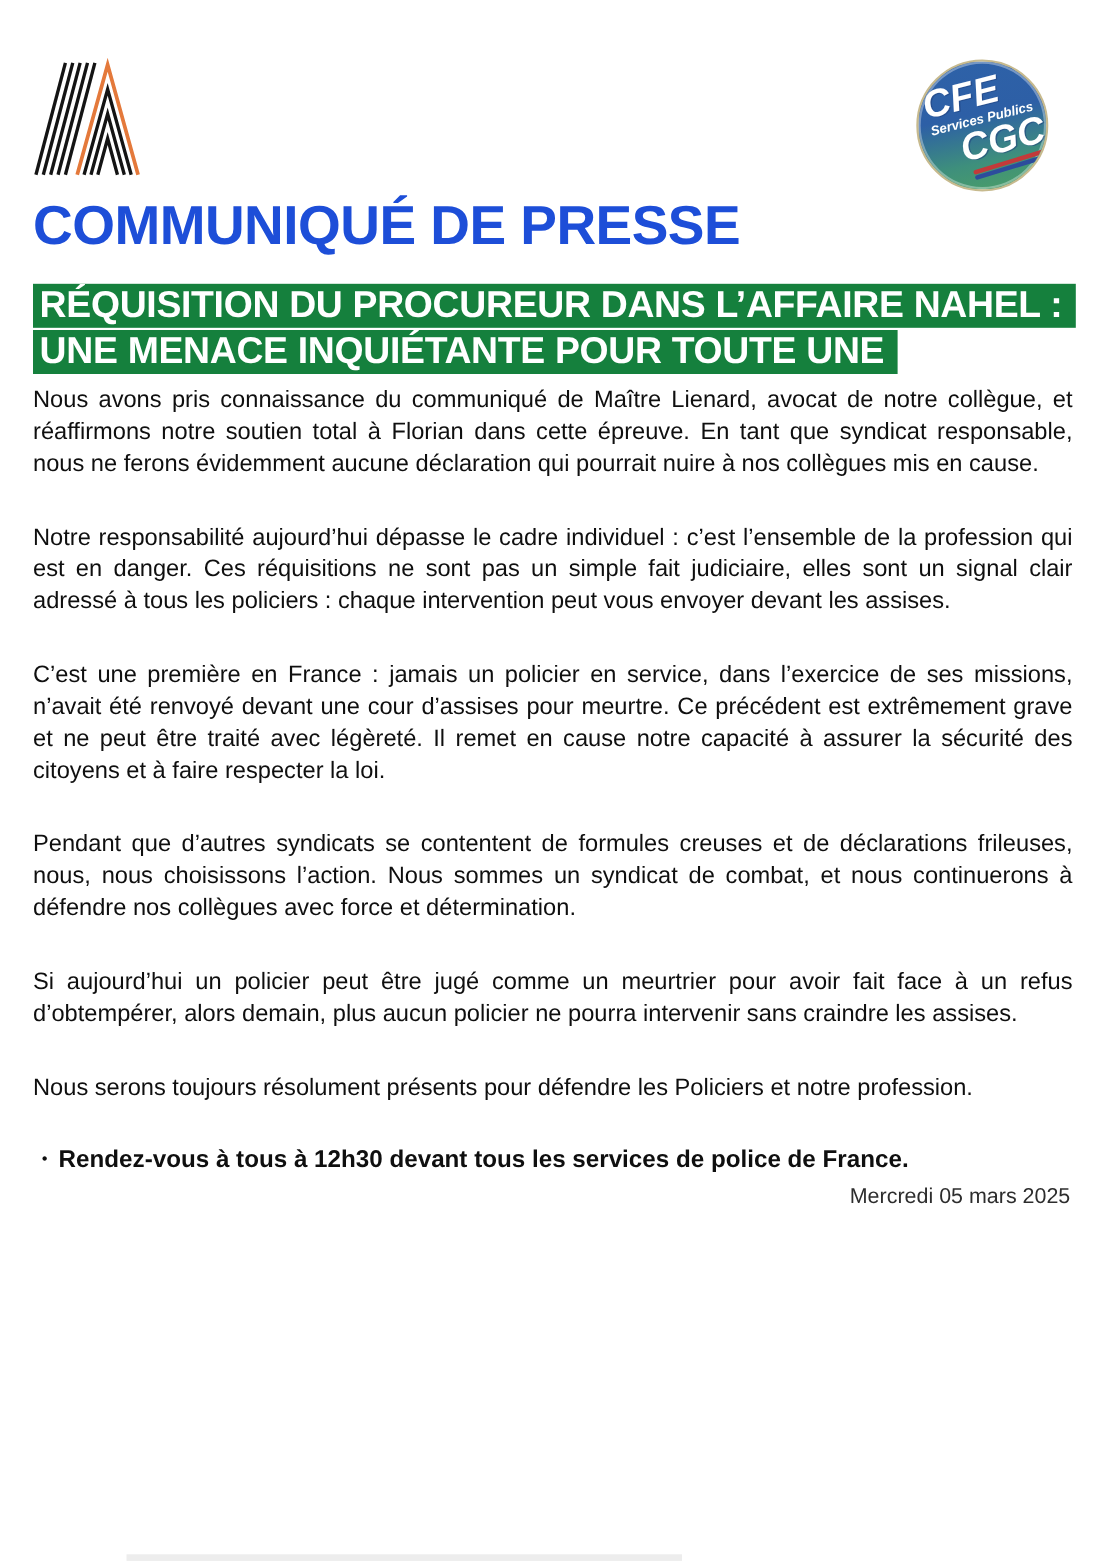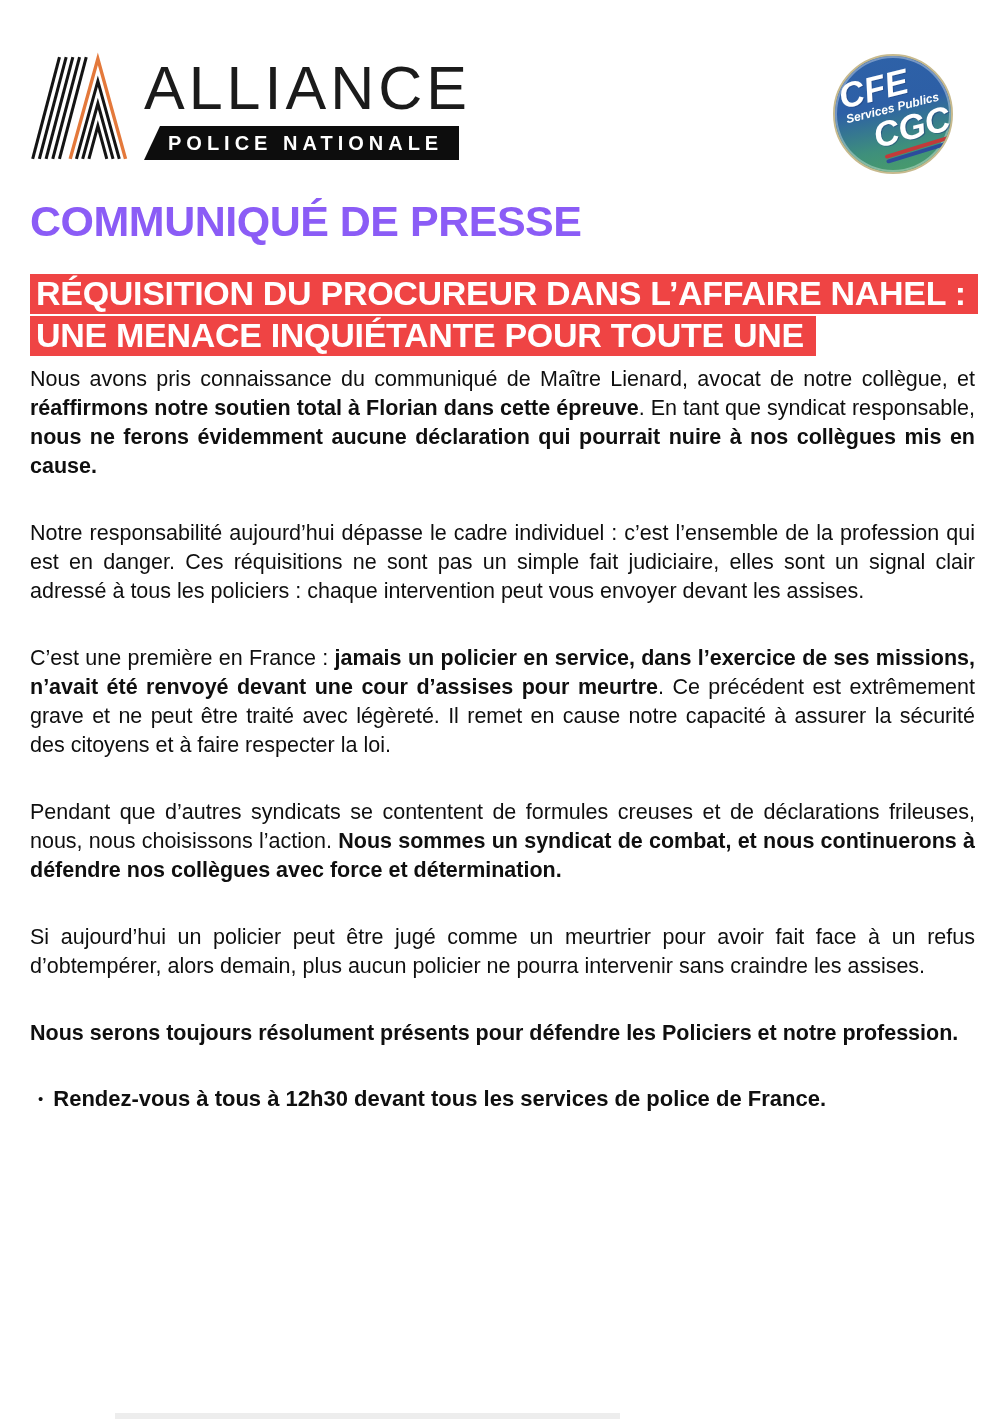--- a/index.html
+++ b/index.html
@@ -22,28 +22,28 @@
   .badge-inner{transform:rotate(-14deg);margin-top:12px;text-align:center;}
   .badge-cfe{font-size:35px;font-weight:700;font-style:italic;color:#fff;line-height:.95;margin-right:26px;text-shadow:1px 1px 0 rgba(30,60,120,.5);}
   .badge-sp{font-size:12px;font-weight:700;font-style:italic;color:#fff;line-height:1;margin:1px 0 0 2px;white-space:nowrap;}
   .badge-cgc{font-size:35px;font-weight:700;font-style:italic;color:#fff;line-height:.95;margin-left:30px;text-shadow:1px 1px 0 rgba(30,60,120,.5);}
   .badge-stripes{width:74px;height:10px;margin:2px 0 0 40px;transform:rotate(-3deg);}
   .badge-stripes i{display:block;height:4px;border-radius:2px;}
   .s-red{background:var(--stripe-red,#C23A3A);margin-bottom:1px;}
   .s-blue{background:var(--stripe-blue,#2C4C9C);}
 
   
-  .doc-type{font-size:43px;line-height:46px;font-weight:700;letter-spacing:-.5px;color:#8b5cf6;margin:32px 0 0;}
+  .doc-type{font-size:50px;line-height:46px;font-weight:700;letter-spacing:-.5px;color:#1d4ed8;margin:16px 0 0;}
   .headline{display:flex;flex-direction:column;align-items:flex-start;gap:2px;margin:30px 0 0;}
-  .hl-line{background:#ef4444;color:#fff;font-weight:700;font-size:34px;line-height:37px;padding:1px 12px 2px 6px;letter-spacing:-.3px;white-space:nowrap;}
+  .hl-line{background:#15803d;color:#fff;font-weight:700;font-size:34px;line-height:37px;padding:1px 12px 2px 6px;letter-spacing:-.3px;white-space:nowrap;}
 
   
   .body-text{margin-top:9px;}
   .body-text p{font-size:21.5px;line-height:29px;text-align:justify;margin:0 0 38px;color:#0f0f0f;}
-  .body-text p b{font-weight:700;}
+  .body-text p b{font-weight:400;}
   .bullet-row{display:flex;align-items:flex-start;margin-top:36px;}
   .bullet-marker{flex:0 0 auto;font-size:15px;line-height:29px;margin:0 10px 0 8px;color:#0f0f0f;}
   .bullet-text{font-size:22px;line-height:29px;font-weight:700;color:#0f0f0f;}
   .bullet-text b{font-weight:700;}
 
   .date-line{margin-top:8px;text-align:right;font-size:19.5px;line-height:24px;color:#2d2d2d;padding-right:2px;}
 
   .bottom-smudge{position:absolute;left:115px;top:1413px;width:505px;height:6px;background:#ededed;}
 </style>
 </head>
@@ -61,26 +61,20 @@
           <line x1="25.5" y1="114" x2="55.5" y2="0"></line>
           <line x1="33" y1="114" x2="63" y2="0"></line>
         </g>
         <polyline points="45,114 76,2 107,114" fill="none" stroke="#E4793B" stroke-width="3.8"></polyline>
         <g stroke="#141414" stroke-width="3.4" fill="none">
           <polyline points="52,114 76,27 100,114"></polyline>
           <polyline points="59,114 76,52 93,114"></polyline>
           <polyline points="66,114 76,77 86,114"></polyline>
         </g>
       </svg>
-      <div class="brand-text">
-        <div class="brand-name">ALLIANCE</div>
-        <div class="brand-bar">
-          <span>POLICE NATIONALE</span>
-        </div>
-      </div>
     </div>
 
     <div class="badge">
       <div class="badge-inner">
         <div class="badge-cfe">CFE</div>
         <div class="badge-sp">Services Publics</div>
         <div class="badge-cgc">CGC</div>
         <div class="badge-stripes">
             <i class="s-red"></i>
             <i class="s-blue"></i>
@@ -103,15 +97,16 @@
     <p><span>Pendant que d’autres syndicats se contentent de formules creuses et de déclarations frileuses, nous, nous choisissons l’action. </span><b>Nous sommes un syndicat de combat, et nous continuerons à défendre nos collègues avec force et détermination.</b></p>
     <p><span>Si aujourd’hui un policier peut être jugé comme un meurtrier pour avoir fait face à un refus d’obtempérer, alors demain, plus aucun policier ne pourra intervenir sans craindre les assises.</span></p>
     <p style="margin-bottom:0;"><b>Nous serons toujours résolument présents pour défendre les Policiers et notre profession.</b></p>
 
     <div class="bullet-row">
       <span class="bullet-marker">•</span>
       <span class="bullet-text"><b>Rendez-vous à tous à 12h30 devant tous les services de police de France.</b></span>
     </div>
   </main>
 
+  <div class="date-line">Mercredi 05 mars 2025</div>
 
   <div class="bottom-smudge"></div>
 </div>
 
 </body></html>

